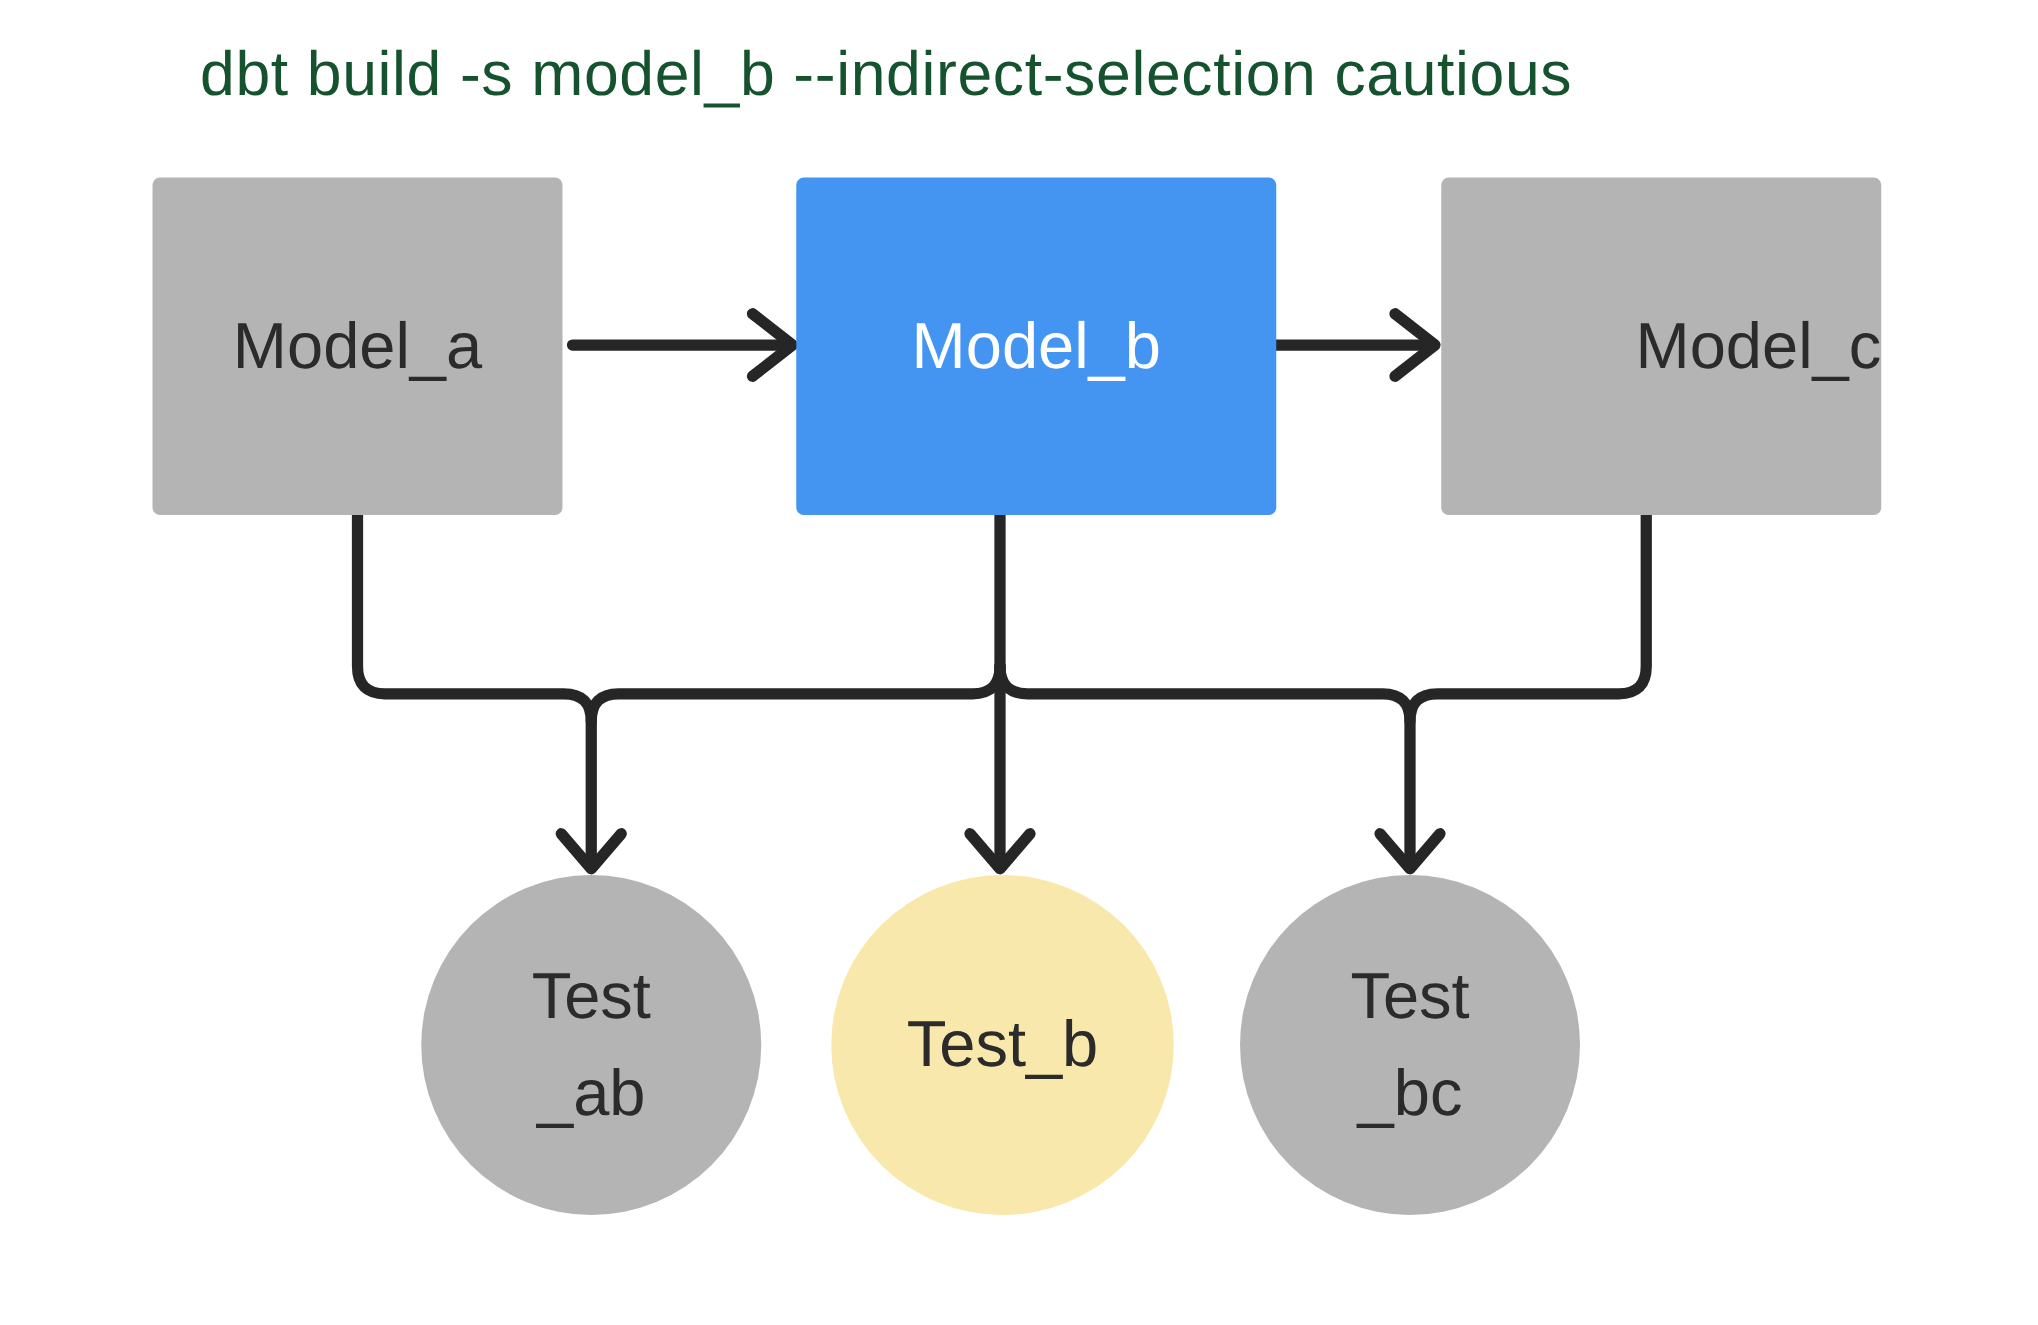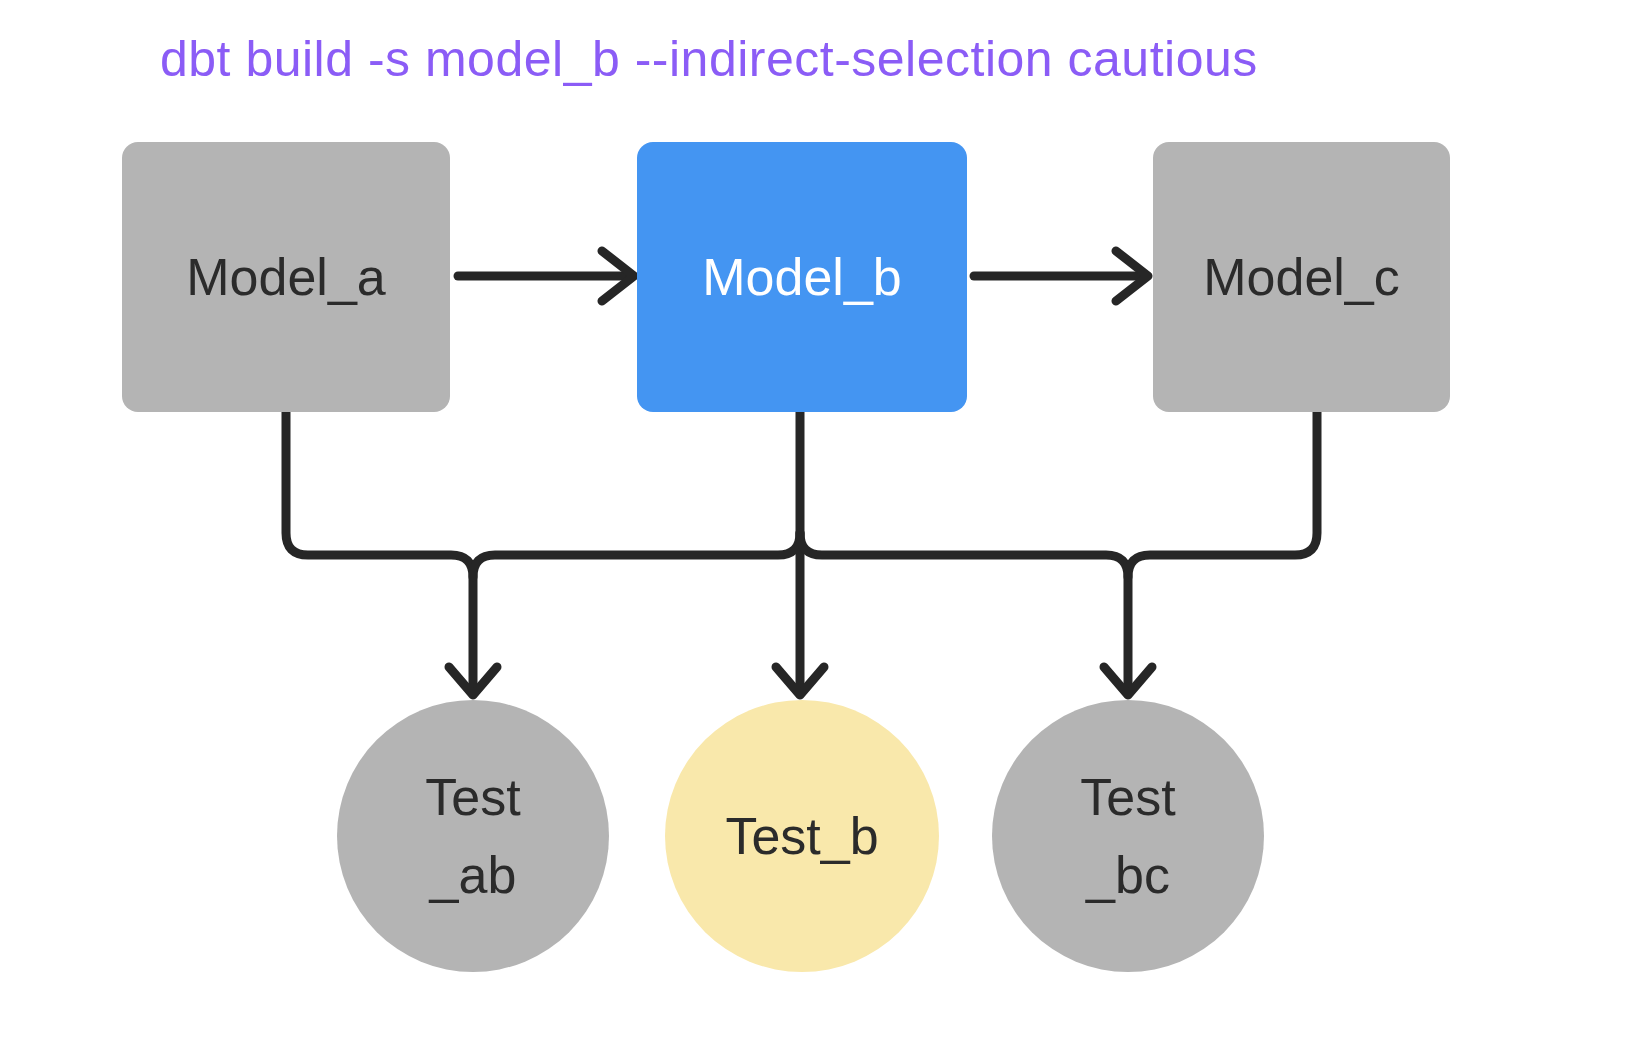--- a/index.html
+++ b/index.html
@@ -14,21 +14,21 @@
     height: 1060px;
     background: var(--background, #ffffff);
     overflow: hidden;
   }
   .title {
     position: absolute;
     left: 160px;
     top: 30px;
     font-size: 50px;
     font-weight: 500;
-    color: #8b5cf6;
+    color: #14532d;
     white-space: nowrap;
     letter-spacing: 0.5px;
     text-align: right;
   }
   .edges-svg {
     position: absolute;
     left: 0;
     top: 0;
     width: 1630px;
     height: 1060px;
@@ -47,43 +47,43 @@
     justify-content: center;
     text-align: center;
     font-size: 52px;
     font-weight: 500;
     color: var(--text-dark, #2b2b2b);
     line-height: 1.5;
   }
   .node.box {
     top: 142px;
     height: 270px;
-    border-radius: 16px;
+    border-radius: 6px;
     background: var(--node-gray, #b4b4b4);
   }
   .node.box.selected {
     background: var(--node-selected-blue, #4495f2);
     color: var(--text-on-blue, #ffffff);
   }
   .node.circle {
     top: 700px;
     height: 272px;
     border-radius: 50%;
     background: var(--node-gray, #b4b4b4);
     flex-direction: column;
   }
   .node.circle.selected {
     background: var(--test-selected-yellow, #f9e8ab);
   }
   .node .line { display: block; }
   .node .line:empty { display: none; }
 
   .model-a { left: 122px; width: 328px; }
-  .model-b { left: 637px; width: 330px; }
-  .model-c { left: 1153px; width: 297px; }
+  .model-b { left: 637px; width: 384px; }
+  .model-c { left: 1153px; width: 352px; justify-content: flex-end; }
   .test-ab { left: 337px; width: 272px; }
   .test-b  { left: 665px; width: 274px; justify-content: center; }
   .test-bc { left: 992px; width: 272px; }
 </style>
 </head>
 <body>
 
 <div class="canvas">
 
   <div class="title">dbt build -s model_b --indirect-selection cautious</div>

